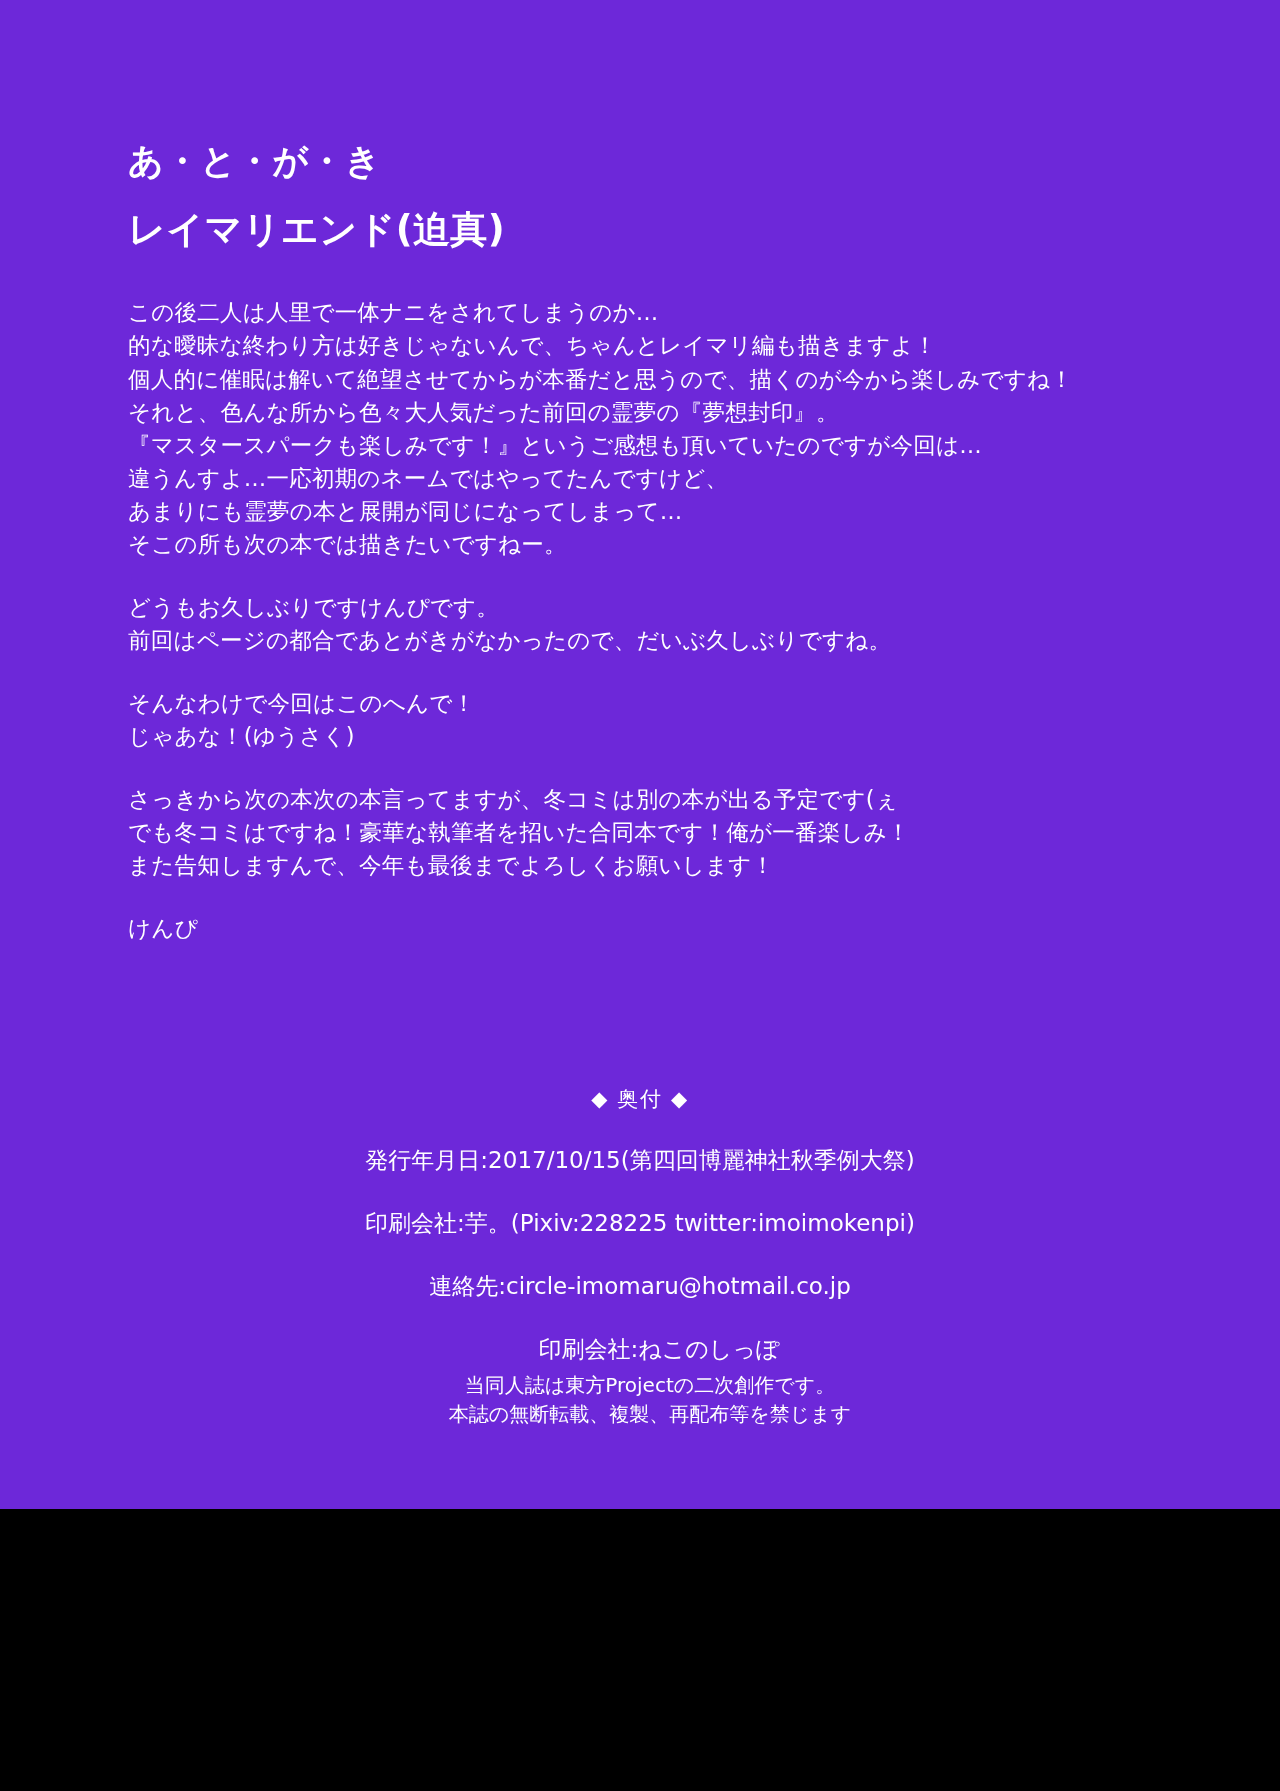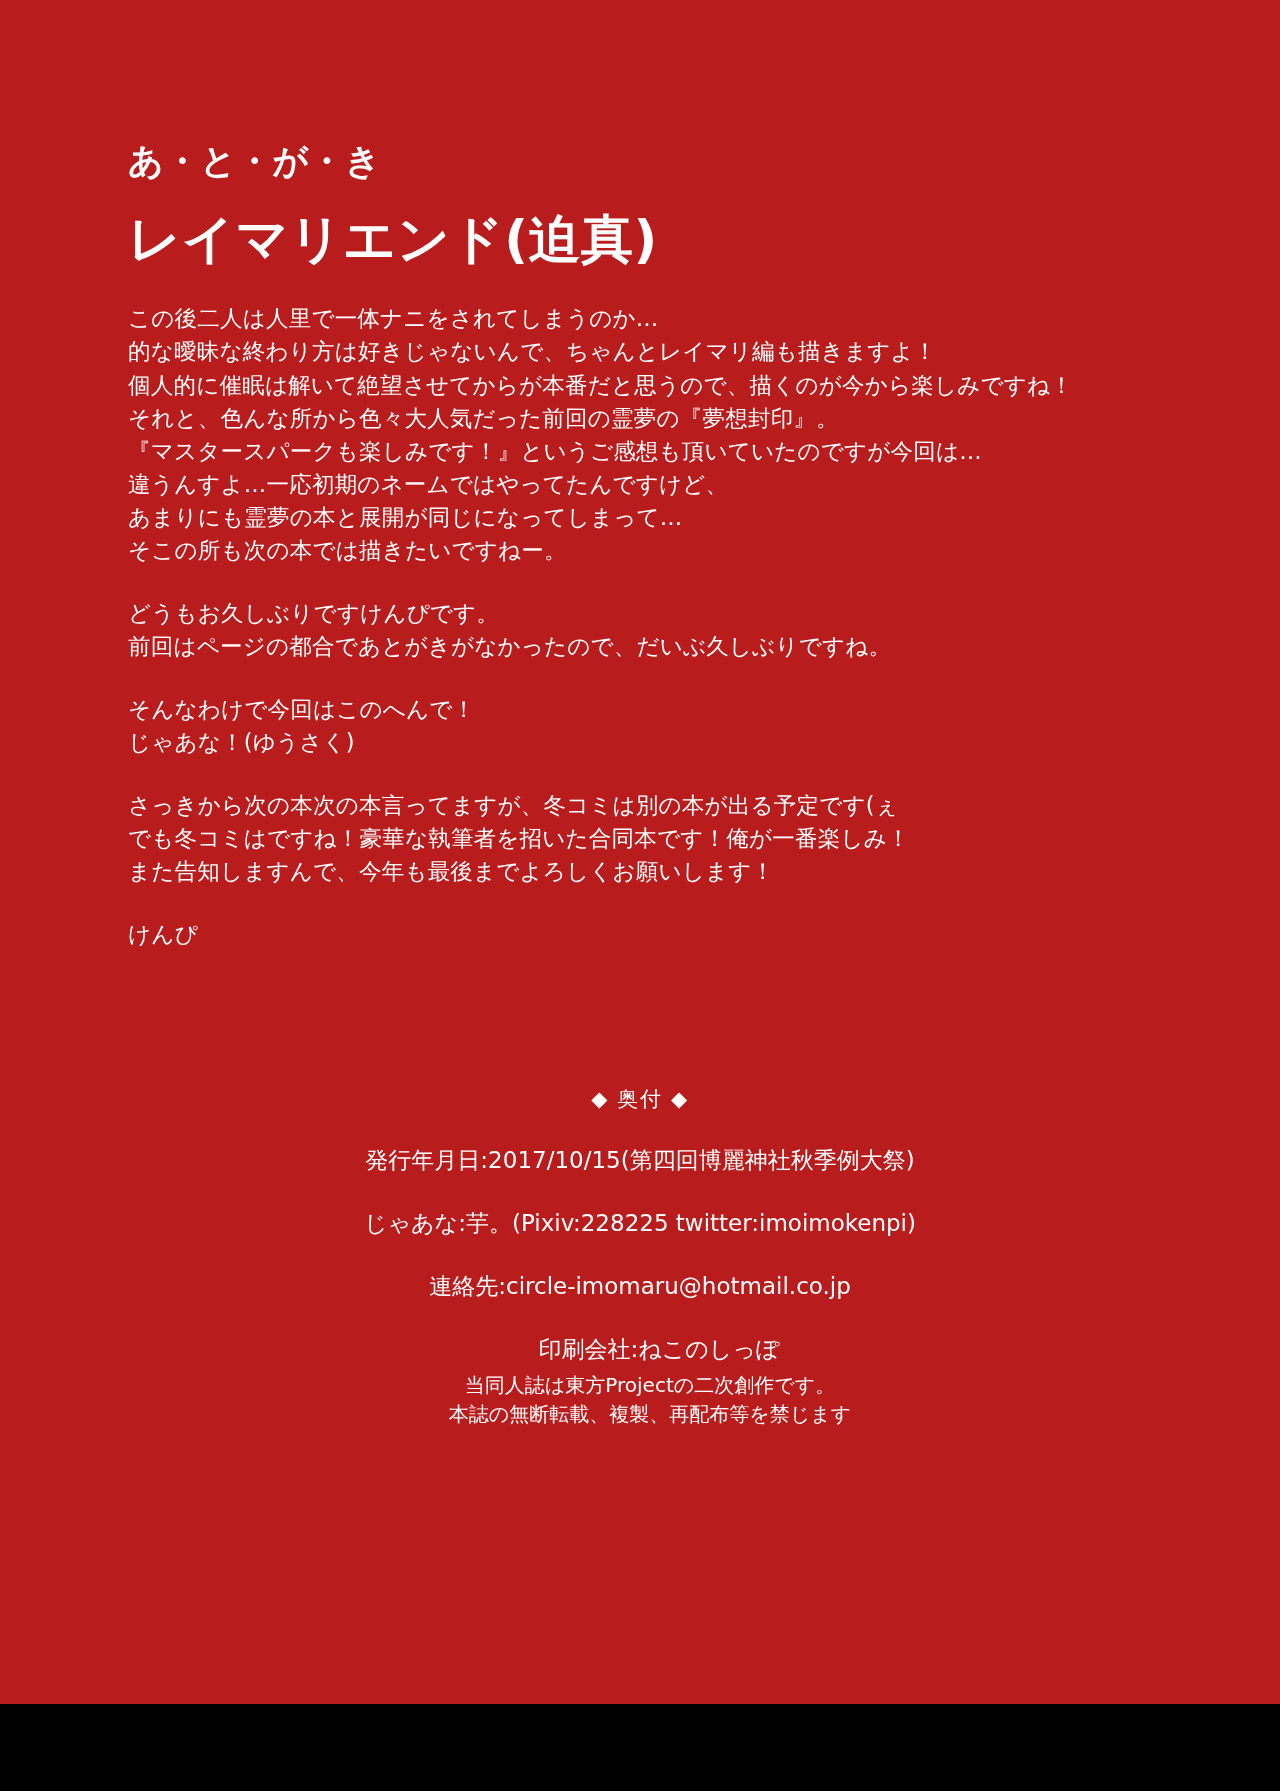--- a/index.html
+++ b/index.html
@@ -3,22 +3,22 @@
 <meta charset="utf-8">
 <style>
   html, body {
     margin: 0;
     padding: 0;
     background: #000000;
   }
   .page {
     position: relative;
     width: 1280px;
-    height: 1704px;
-    background: #b91c1c;
+    height: 1509px;
+    background: #6d28d9;
     color: #ffffff;
     font-family: "DejaVu Sans", "Liberation Sans", sans-serif;
     overflow: hidden;
   }
 
   
   .afterword {
     position: absolute;
     left: 128px;
     top: 140px;
@@ -26,25 +26,25 @@
   }
   .heading-small {
     font-size: 35px;
     font-weight: bold;
     letter-spacing: 0.02em;
     line-height: 1.2;
     margin: 0 0 26px 0;
     white-space: pre;
   }
   .heading-large {
-    font-size: 52px;
+    font-size: 37px;
     font-weight: bold;
     letter-spacing: 0.01em;
     line-height: 1.2;
-    margin: 0 0 32px 0;
+    margin: 0 0 44px 0;
     white-space: pre;
   }
   .body-block {
     font-size: 22.5px;
     line-height: 1.47;
     letter-spacing: 0.01em;
     margin: 0 0 30px 0;
     white-space: pre-wrap;
     font-weight: 400;
   }
@@ -109,20 +109,20 @@
     <p class="body-block">さっきから次の本次の本言ってますが、冬コミは別の本が出る予定です(ぇ
 でも冬コミはですね！豪華な執筆者を招いた合同本です！俺が一番楽しみ！
 また告知しますんで、今年も最後までよろしくお願いします！</p>
 
     <p class="body-block">けんぴ</p>
   </section>
 
   <section class="colophon">
     <div class="colophon-title">◆ 奥付 ◆</div>
     <div class="colophon-line">発行年月日:2017/10/15(第四回博麗神社秋季例大祭)</div>
-    <div class="colophon-line">じゃあな:芋。(Pixiv:228225 twitter:imoimokenpi)</div>
+    <div class="colophon-line">印刷会社:芋。(Pixiv:228225 twitter:imoimokenpi)</div>
     <div class="colophon-line">連絡先:circle-imomaru@hotmail.co.jp</div>
     <div class="colophon-line tight">印刷会社:ねこのしっぽ</div>
     <div class="colophon-note">当同人誌は東方Projectの二次創作です。
 本誌の無断転載、複製、再配布等を禁じます</div>
   </section>
 
 </div>
 
 </body></html>

